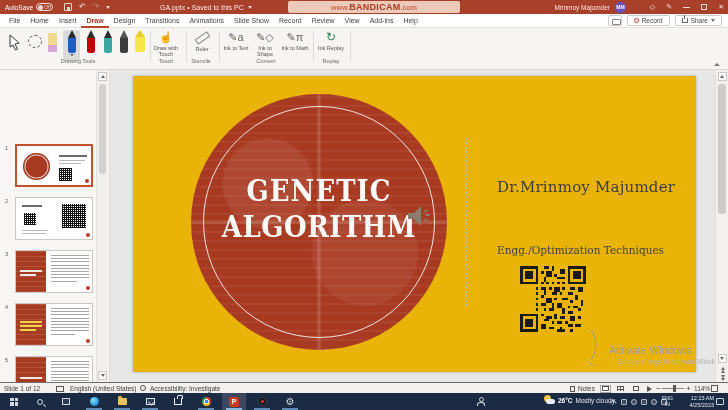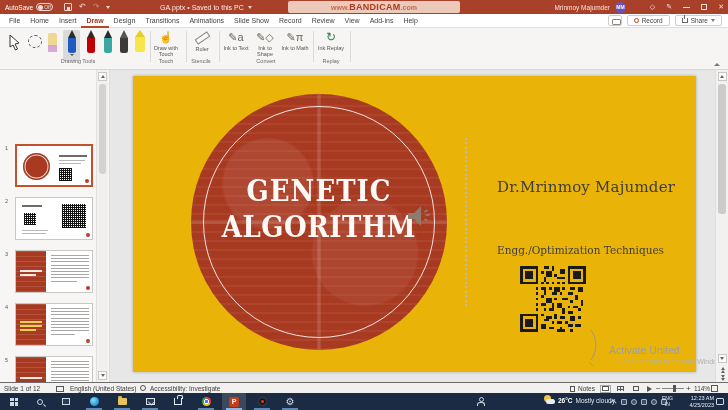--- a/index.html
+++ b/index.html
@@ -520,21 +520,21 @@
           </svg>
         </div>
 
         <div class="ink-stroke">
           <svg width="16" height="40" viewBox="0 0 16 40">
               <path d="M6,2 C12,10 13,22 6,32 M4,34 L8,38" fill="none" stroke="#9a9a9a" stroke-width="1"></path>
             </svg>
         </div>
       </div>
 
-      <div class="activate">Activate United</div>
+      <div class="activate">Activate Windows</div>
       <div class="activate2">Go to Settings to activate Windows</div>
 
       <div class="canvas-scroll">
         <div class="scroll-arrow" style="top:2px; left:1.5px;">
             <span class="tri-up"></span>
           </div>
         <div class="cs-thumb"></div>
         <div class="scroll-arrow" style="top:284px; left:1.5px;">
             <span class="tri-down"></span>
           </div>

